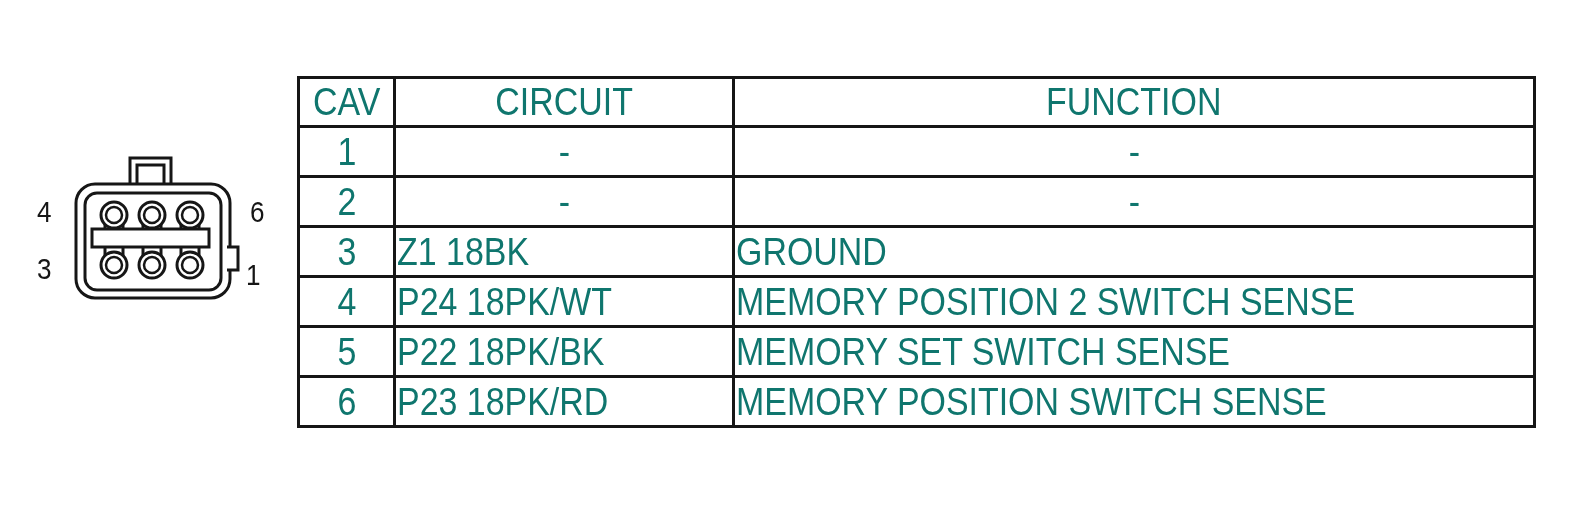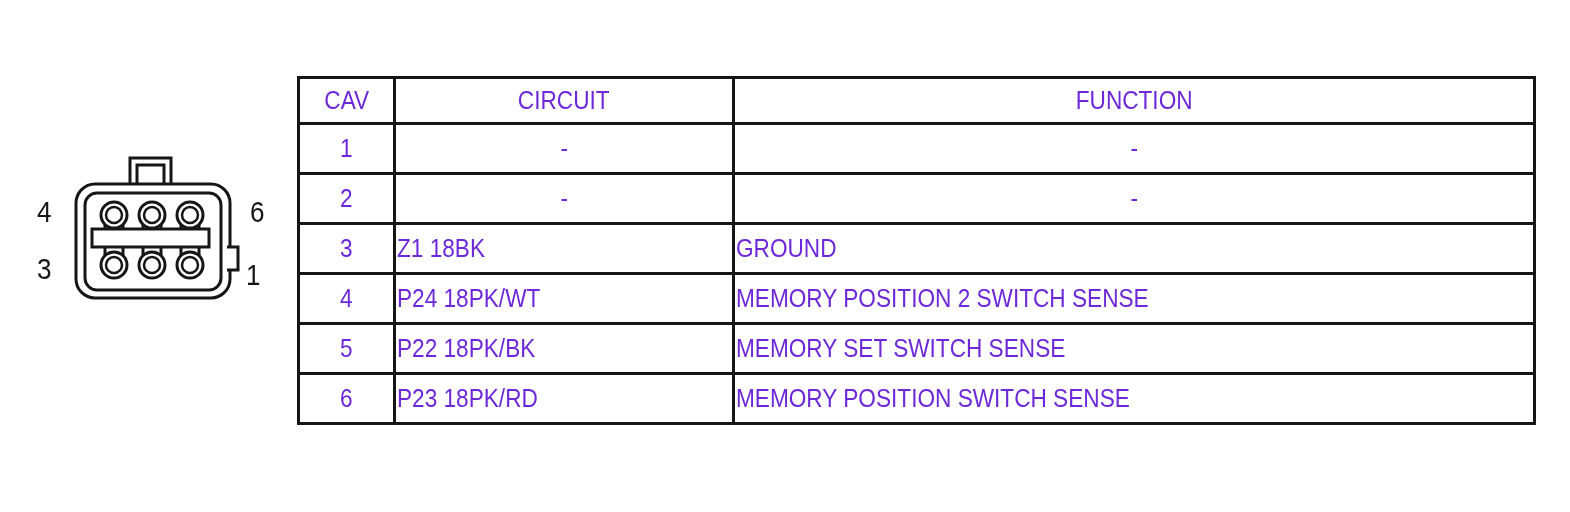--- a/index.html
+++ b/index.html
@@ -20,23 +20,23 @@
     top: 76px;
     width: 1236px;
     border-collapse: collapse;
     table-layout: fixed;
   }
   .pinout th, .pinout td {
     border: 3px solid #161616;
     vertical-align: middle;
     white-space: nowrap;
     overflow: hidden;
-    font-size: 26px;
+    font-size: 39px;
     font-weight: 400;
-    color: #6d28d9;
+    color: #0f766e;
   }
   .pinout th { height: 41px; text-align: center; }
   .pinout td { height: 45px; }
   .pinout col.col-cav      { width: 96px; }
   .pinout col.col-circuit  { width: 339px; }
   .pinout col.col-function { width: 801px; }
   td.c-cav  { text-align: center; }
   td.c-dash { text-align: center; }
   td.c-left { text-align: left; }
 

